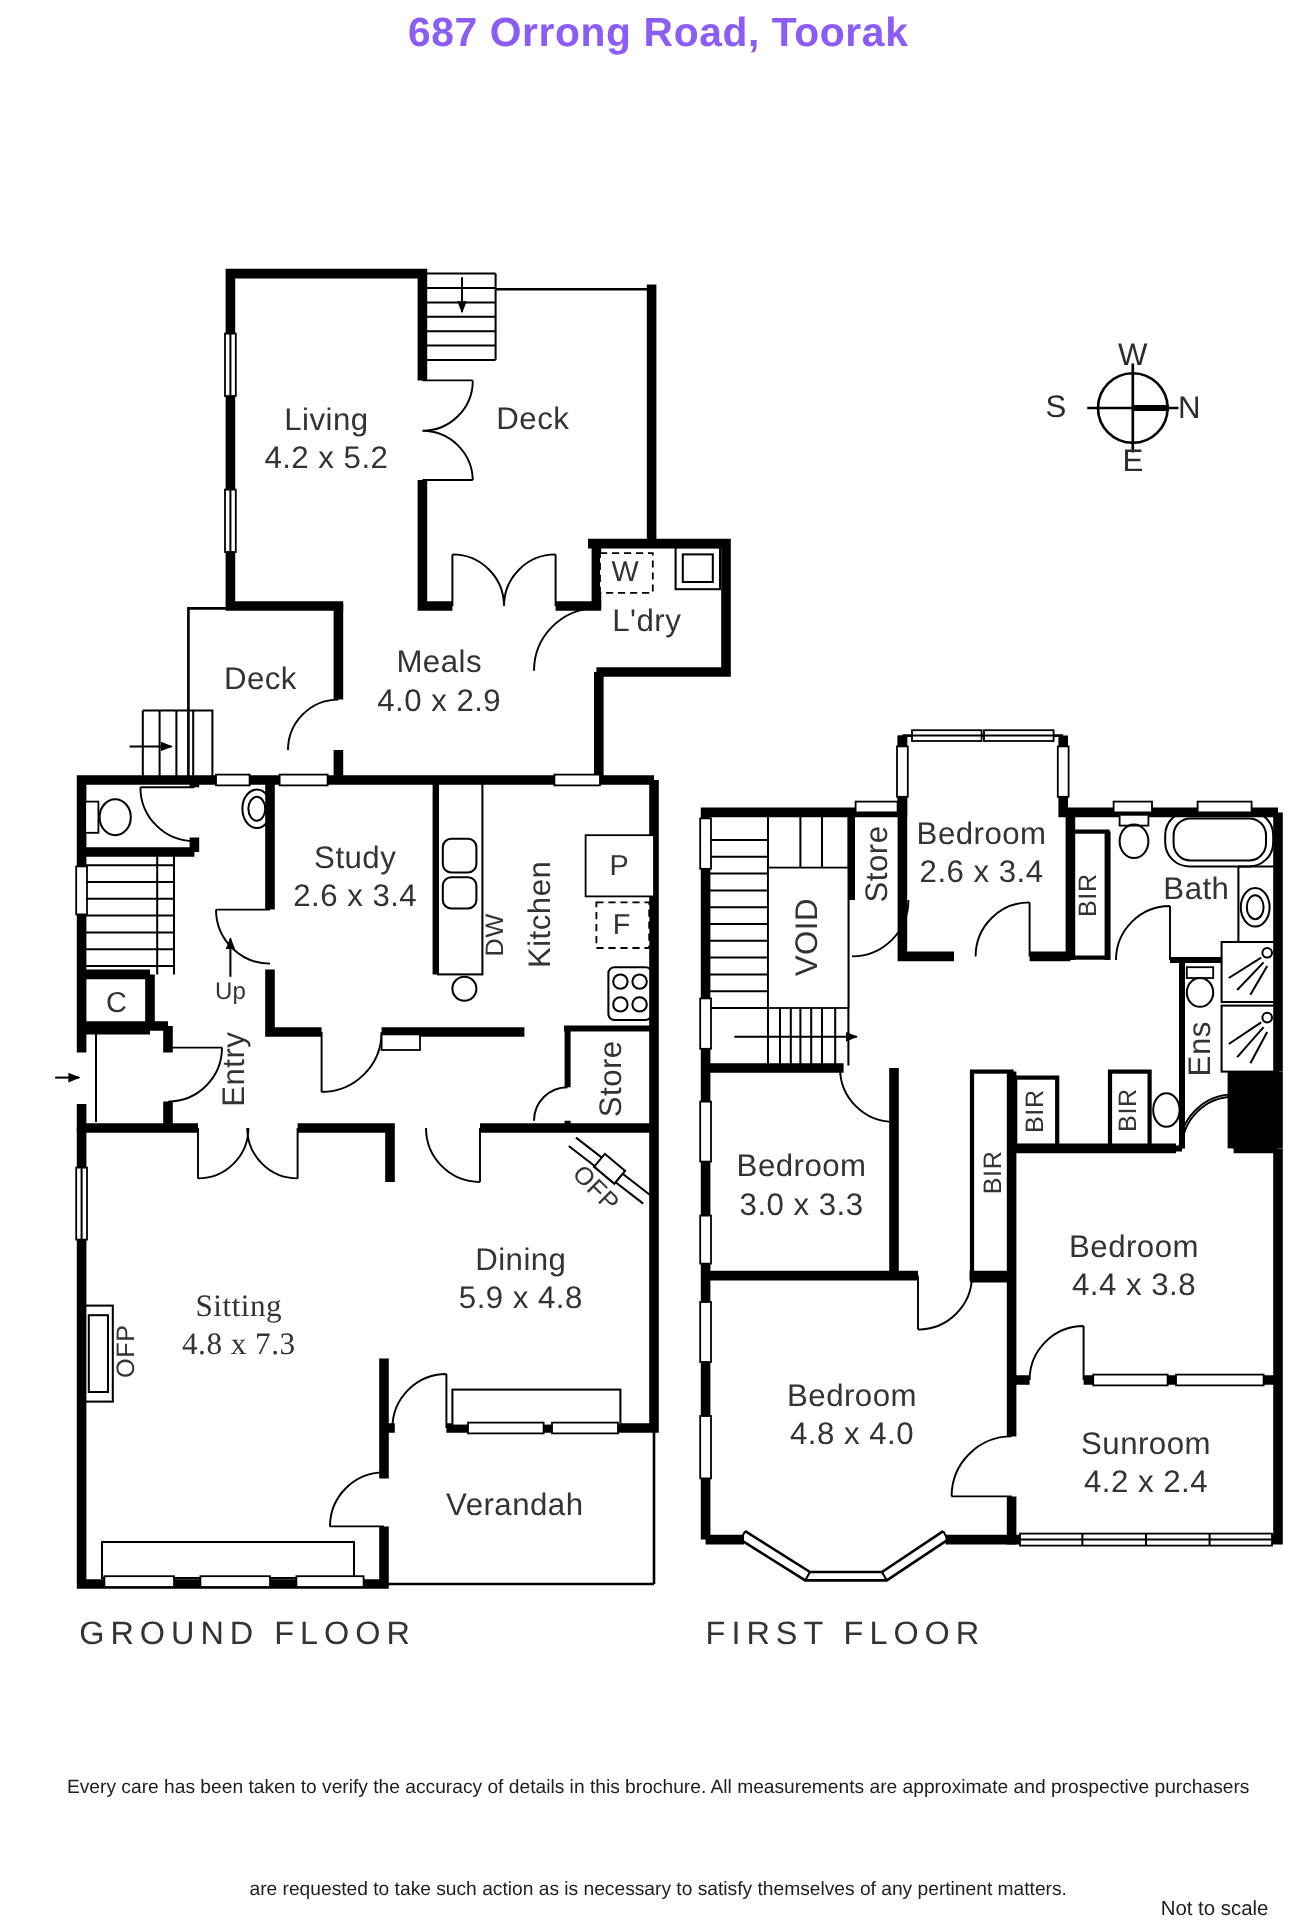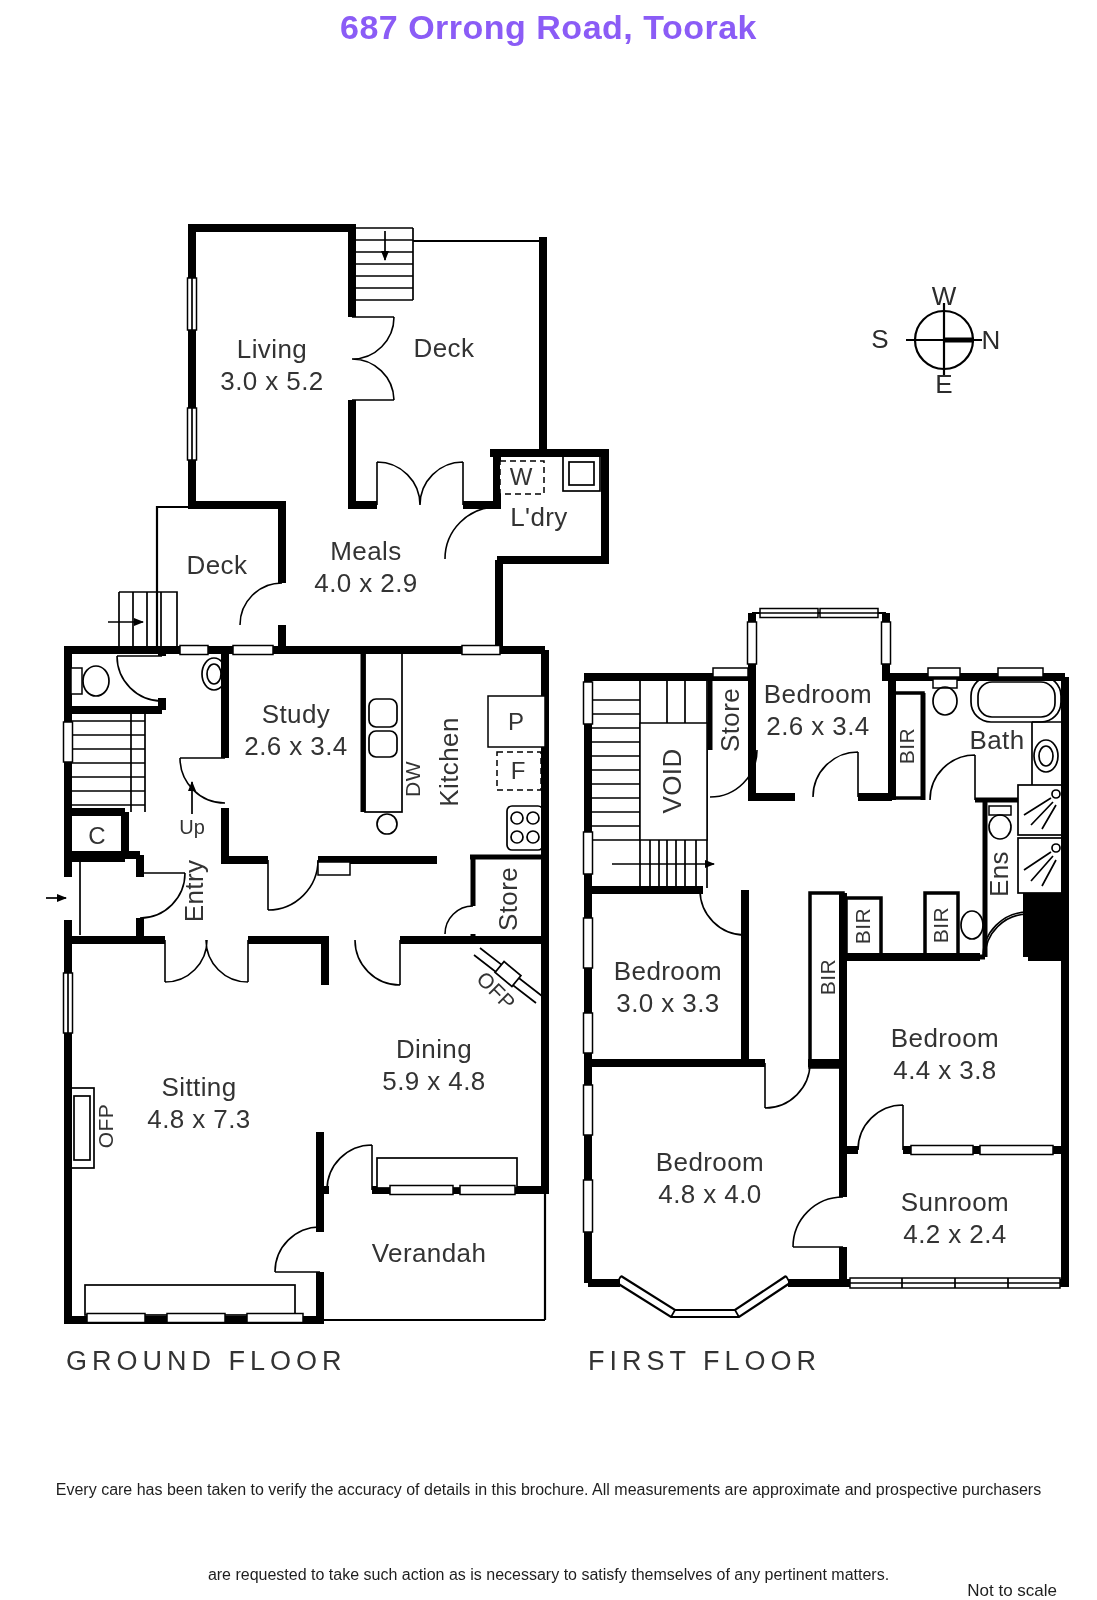--- a/index.html
+++ b/index.html
@@ -266,37 +266,37 @@
 
   <g>
     <circle class="t2" cx="944" cy="340" r="29"></circle>
     <path class="t2" d="M944,303 L944,377 M906,340 L982,340"></path>
     <path d="M944,340 L974,340" stroke="#000" stroke-width="5" fill="none"></path>
   </g>
 </svg>
 
 <div class="lbl room" style="left:272px;top:366px;">
   <span style="display:block">Living</span>
-  <span style="display:block">3.0 x 5.2</span>
+  <span style="display:block">4.2 x 5.2</span>
 </div>
 <div class="lbl room" style="left:444px;top:349px;">Deck</div>
 <div class="lbl room" style="left:217px;top:566px;">Deck</div>
 <div class="lbl room" style="left:366px;top:568px;text-align:center;">
   <span style="display:block">Meals</span>
   <span style="display:block">4.0 x 2.9</span>
 </div>
 <div class="lbl room" style="left:539px;top:518px;">L'dry</div>
 <div class="lbl room" style="left:296px;top:731px;">
   <span style="display:block">Study</span>
   <span style="display:block">2.6 x 3.4</span>
 </div>
 <div class="lbl room vert" style="left:450px;top:762px;">Kitchen</div>
 <div class="lbl room vert" style="left:509px;top:899px;">Store</div>
 <div class="lbl room vert" style="left:195px;top:891px;">Entry</div>
-<div class="lbl room" style="left:199px;top:1104px;">
+<div class="lbl room" style="left:199px;top:1104px;font-family:Liberation Serif, serif;">
   <span style="display:block">Sitting</span>
   <span style="display:block">4.8 x 7.3</span>
 </div>
 <div class="lbl room" style="left:434px;top:1066px;">
   <span style="display:block">Dining</span>
   <span style="display:block">5.9 x 4.8</span>
 </div>
 <div class="lbl room" style="left:429px;top:1254px;">Verandah</div>
 <div class="lbl sm" style="left:521px;top:477px;">W</div>
 <div class="lbl sm" style="left:516px;top:722px;">P</div>

